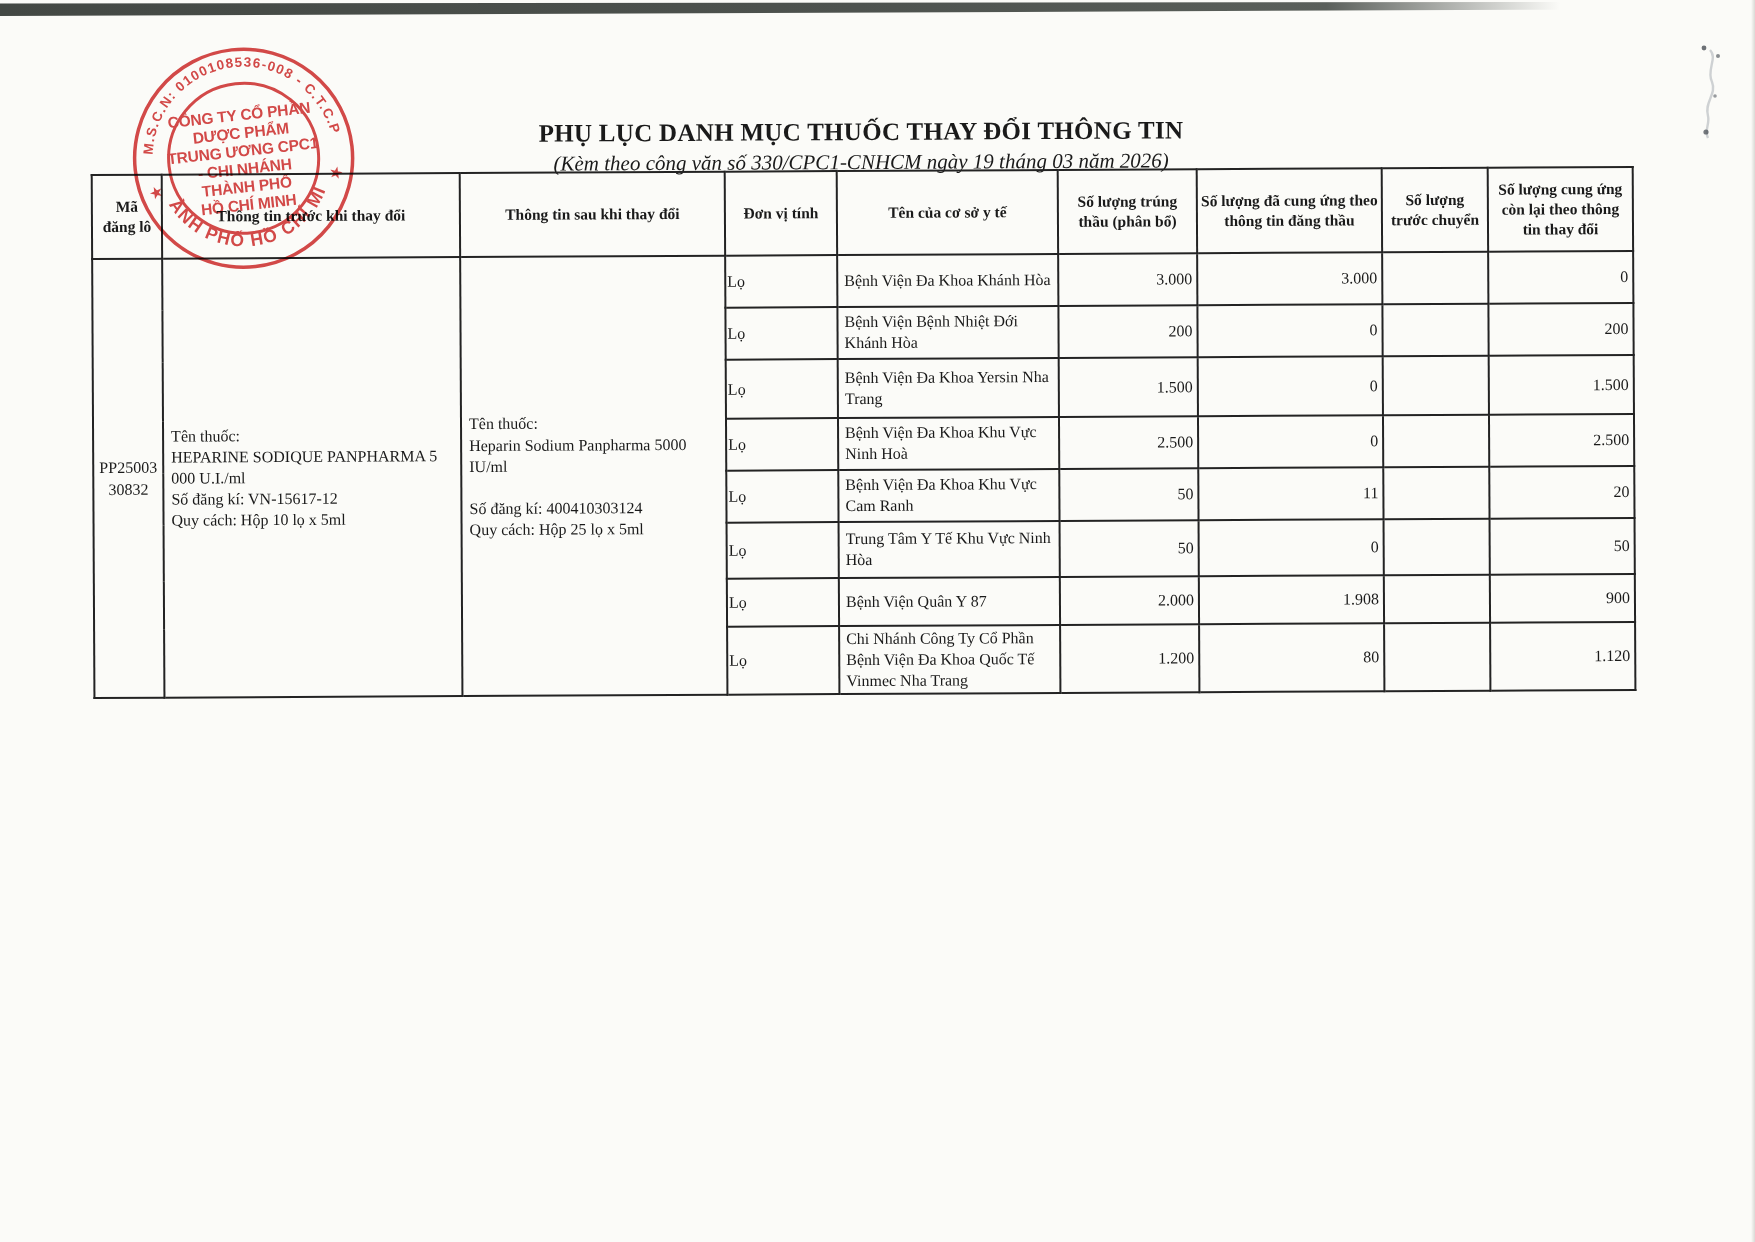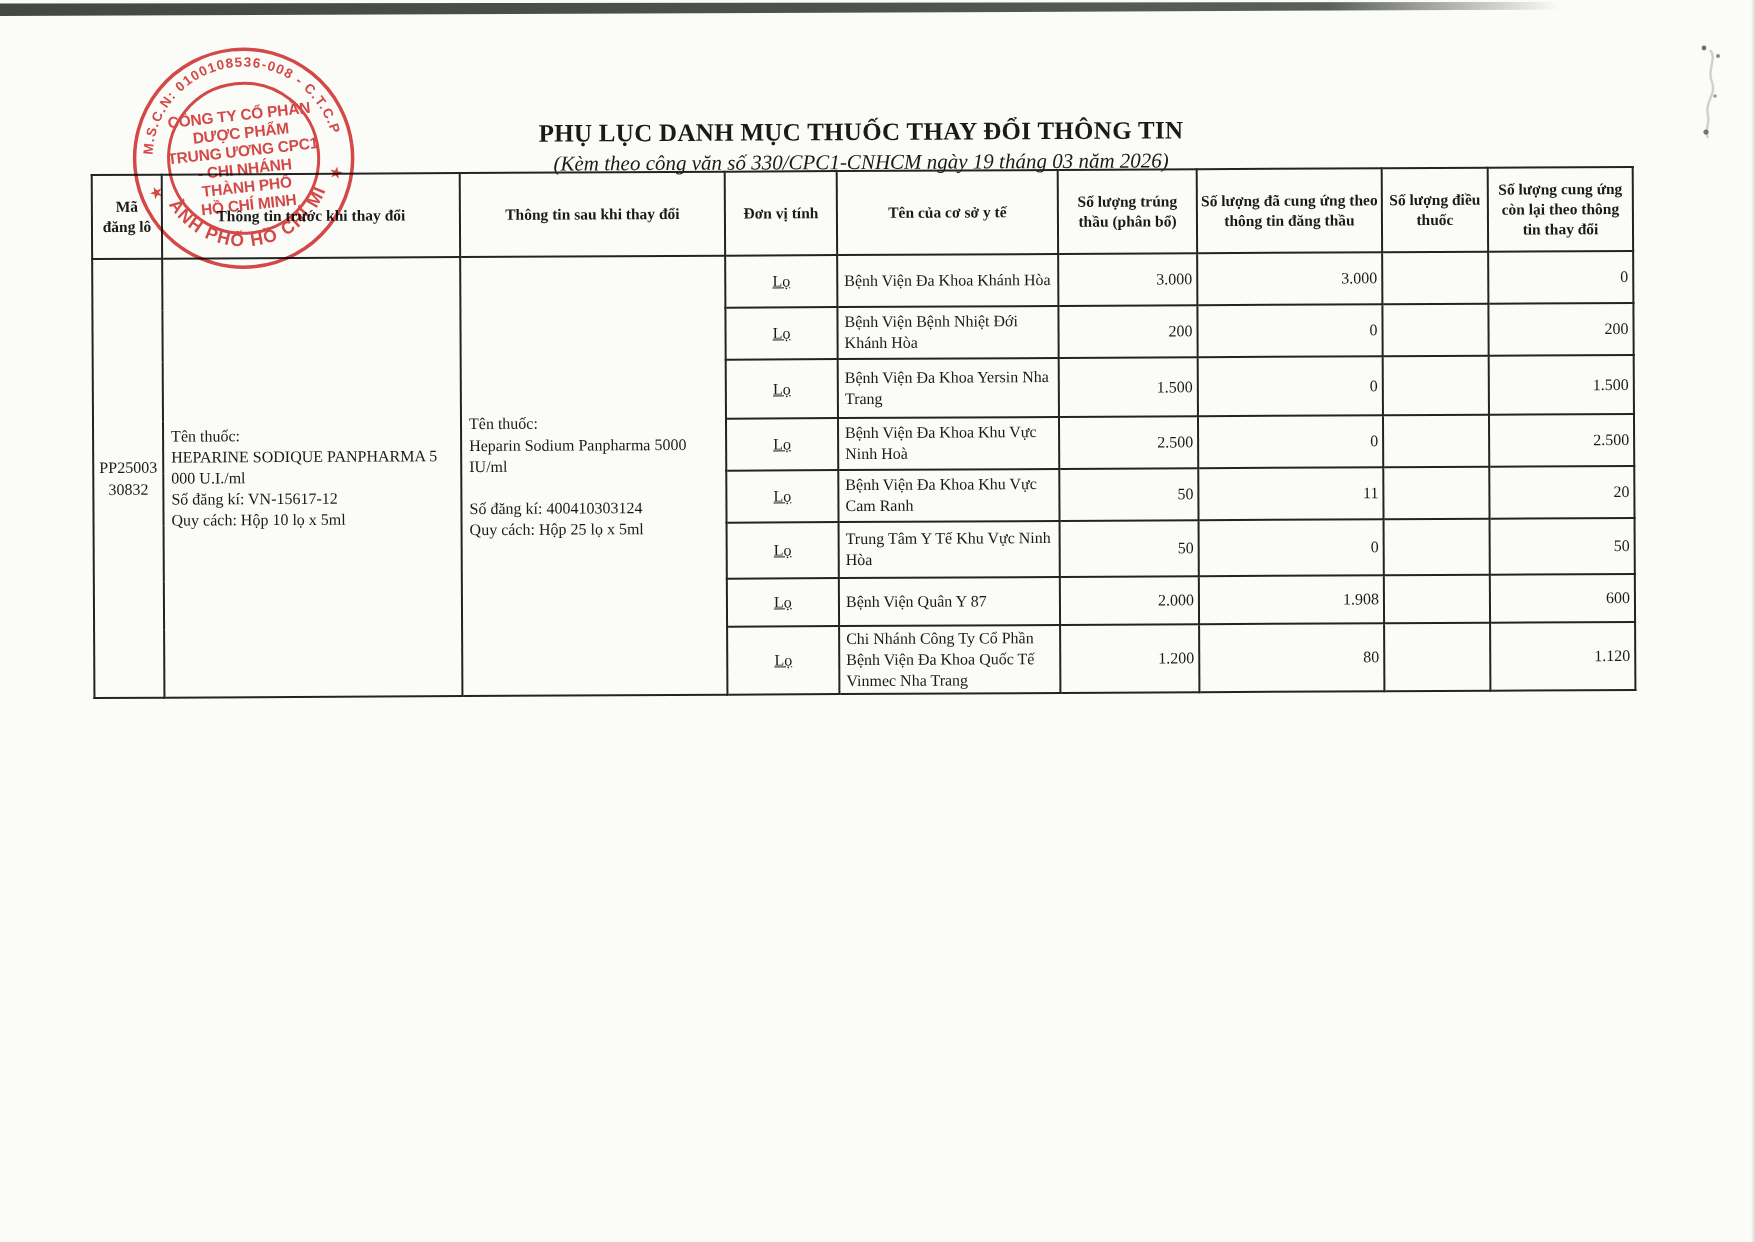--- a/index.html
+++ b/index.html
@@ -46,21 +46,21 @@
   table.main th{
     font-size:15.5px;font-weight:bold;text-align:center;
     white-space:pre-line;line-height:1.3;padding:2px 3px;
   }
   tr.hdr{height:84px;}
   tr.r1{height:52px;} tr.r2{height:52px;} tr.r3{height:59px;} tr.r4{height:52px;}
   tr.r5{height:52px;} tr.r6{height:56px;} tr.r7{height:48px;} tr.r8{height:66px;}
   td.code{text-align:center;line-height:1.35;}
   td.info{padding:4px 7px;line-height:1.32;text-align:left;}
   .info-line{min-height:21px;}
-  td.unit{text-align:center;text-decoration:underline;}
+  td.unit{text-align:left;}
   td.fac{text-align:left;padding:2px 4px 2px 6px;line-height:1.3;}
   td.num{text-align:right;padding:2px 4px 2px 2px;}
   
   .stamp{
     position:absolute;left:130px;top:40px;width:230px;height:230px;
     opacity:0.88;mix-blend-mode:multiply;
     transform:rotate(-6deg);
   }
   .stamp text{fill:#cc2f2e;font-family:"Liberation Sans",sans-serif;font-weight:bold;}
   .stamp .arc-top{font-size:13.5px;letter-spacing:1.2px;}
@@ -105,21 +105,21 @@
       <tbody>
           <tr class="hdr">
         <th>Mã
 đăng lô</th>
         <th>Thông tin trước khi thay đổi</th>
         <th>Thông tin sau khi thay đổi</th>
         <th>Đơn vị tính</th>
         <th>Tên của cơ sở y tế</th>
         <th>Số lượng trúng thầu (phân bổ)</th>
         <th>Số lượng đã cung ứng theo thông tin đăng thầu</th>
-        <th>Số lượng điều thuốc</th>
+        <th>Số lượng trước chuyển</th>
         <th>Số lượng cung ứng còn lại theo thông tin thay đổi</th>
       </tr>
       <tr class="r1">
         <td class="code" rowspan="8">
           <div>PP25003</div>
           <div>30832</div>
         </td>
         <td class="info" rowspan="8">
           <div class="info-line">Tên thuốc:</div>
           <div class="info-line">HEPARINE SODIQUE PANPHARMA 5</div>
@@ -181,21 +181,21 @@
         <td class="num">0</td>
         <td class="num"></td>
         <td class="num">50</td>
       </tr>
       <tr class="r7">
         <td class="unit">Lọ</td>
         <td class="fac">Bệnh Viện Quân Y 87</td>
         <td class="num">2.000</td>
         <td class="num">1.908</td>
         <td class="num"></td>
-        <td class="num">600</td>
+        <td class="num">900</td>
       </tr>
       <tr class="r8">
         <td class="unit">Lọ</td>
         <td class="fac">Chi Nhánh Công Ty Cổ Phần Bệnh Viện Đa Khoa Quốc Tế Vinmec Nha Trang</td>
         <td class="num">1.200</td>
         <td class="num">80</td>
         <td class="num"></td>
         <td class="num">1.120</td>
       </tr>
     </tbody>

